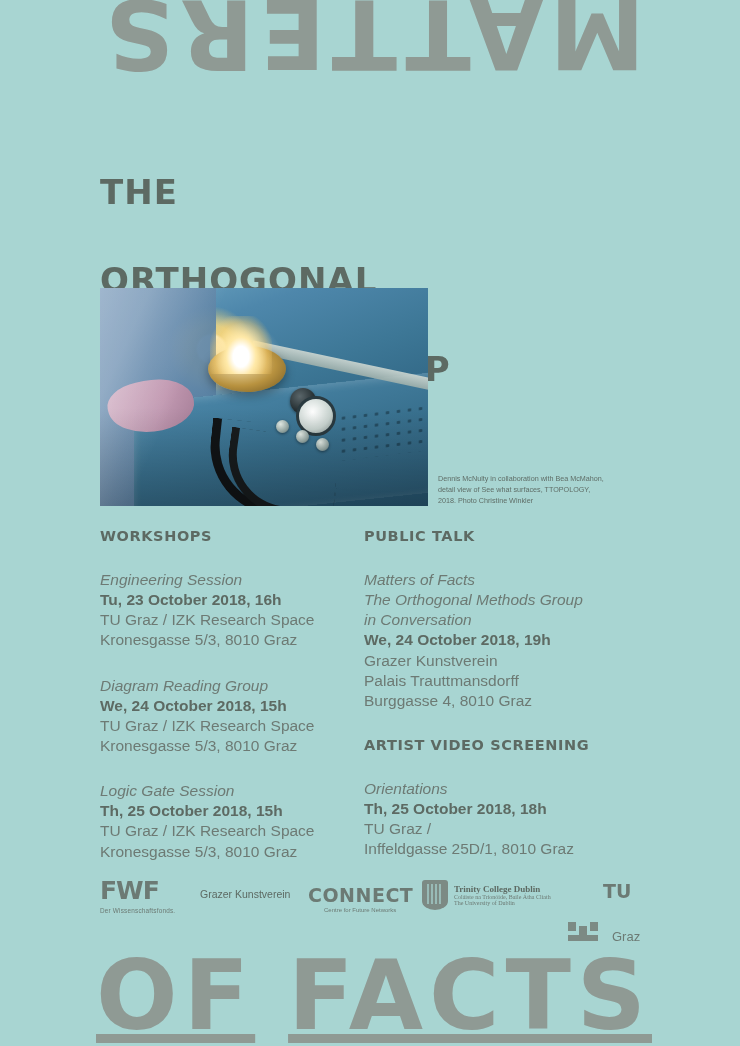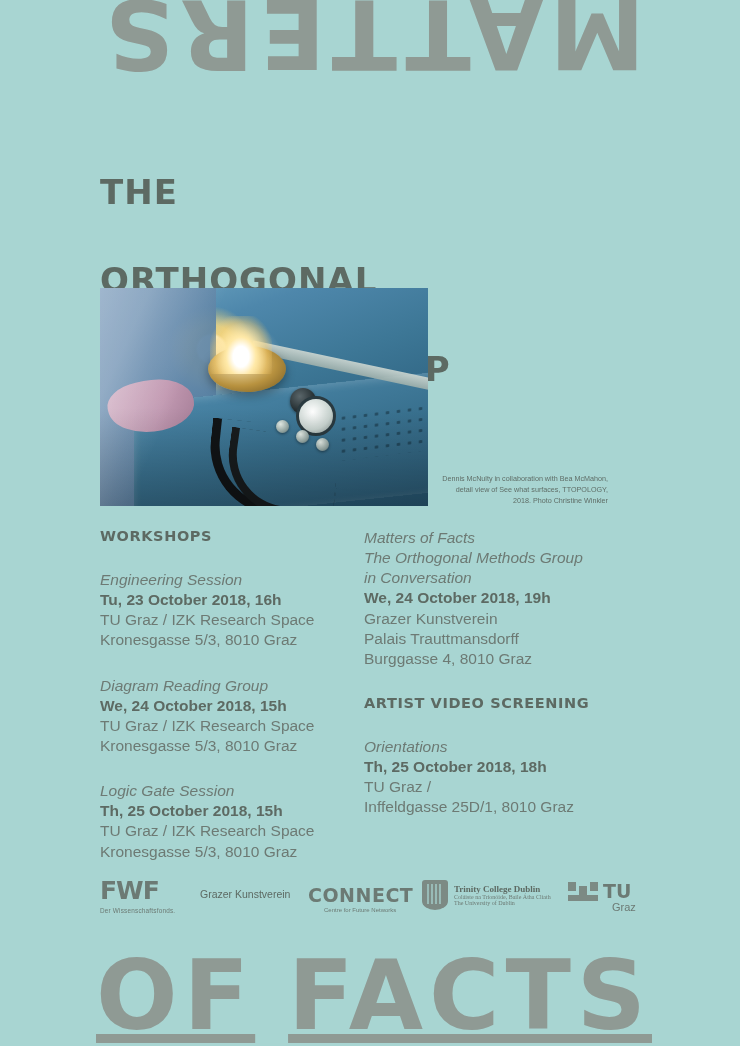--- a/index.html
+++ b/index.html
@@ -159,21 +159,20 @@
   
   .caption {
     position: absolute;
     top: 474px;
     left: 438px;
     width: 170px;
     font-size: 7.2px;
     line-height: 1.5;
     color: #5f6d67;
     font-family: "Liberation Sans", sans-serif;
-    text-align: right;
   }
 
   
   .col {
     position: absolute;
     top: 528px;
   }
   .col.left  { left: 100px; width: 250px; }
   .col.right { left: 364px; width: 260px; }
 
@@ -262,34 +261,34 @@
   .logo-tcd .crest:after {
     content: "";
     position: absolute; inset: 4px 5px 6px 5px;
     background: repeating-linear-gradient(90deg, #a8d5d2 0 2px, #7c8a84 2px 4px);
     opacity: .65;
   }
   .logo-tcd .txt .l1 { font-size: 9px; font-weight: bold; color: #5d6a63; font-family: "Liberation Serif", serif; }
   .logo-tcd .txt .l2 { font-size: 6px; color: #6c7a74; font-family: "Liberation Serif", serif; }
   .logo-tcd .txt .l3 { font-size: 6px; color: #6c7a74; font-family: "Liberation Serif", serif; }
 
-  .logo-tug { left: 468px; top: 10px; display: flex; align-items: flex-start; gap: 5px; }
+  .logo-tug { left: 468px; top: 10px; display: flex; align-items: flex-end; gap: 5px; }
   .logo-tug .glyph {
     width: 30px; height: 22px;
     background:
       linear-gradient(#7c8a84,#7c8a84) left 0 top 0/8px 9px no-repeat,
       linear-gradient(#7c8a84,#7c8a84) left 11px top 4px/8px 9px no-repeat,
       linear-gradient(#7c8a84,#7c8a84) left 22px top 0/8px 9px no-repeat,
       linear-gradient(#7c8a84,#7c8a84) left 0 top 13px/30px 6px no-repeat;
   }
   .logo-tug .txt .l1 {
     font-family: "DejaVu Sans", sans-serif;
     font-weight: bold; font-size: 19px; line-height: 1; color: #6c7a74;
   }
-  .logo-tug .txt .l2 { font-size: 11px; color: #6c7a74; margin-left: 9px; }
+  .logo-tug .txt .l2 { font-size: 13px; color: #6c7a74; margin-left: 9px; margin-top: 28px; }
 
   
   .bottom-words {
     position: absolute;
     left: 96px;
     top: 946px;
     width: 556px;
     font-family: "DejaVu Sans", sans-serif;
     font-weight: bold;
     font-size: 96px;
@@ -354,20 +353,21 @@
 
   <div class="event">
     <div class="ev-title">Logic Gate Session</div>
     <div class="ev-date">Th, 25 October 2018, 15h</div>
     <div class="ev-line">TU Graz / IZK Research Space</div>
     <div class="ev-line">Kronesgasse 5/3, 8010 Graz</div>
   </div>
 </div>
 
 <div class="col right">
+  <div class="section-head">PUBLIC TALK</div>
 
   <div class="event">
     <div class="ev-title">Matters of Facts</div>
     <div class="ev-title">The Orthogonal Methods Group</div>
     <div class="ev-title">in Conversation</div>
     <div class="ev-date">We, 24 October 2018, 19h</div>
     <div class="ev-line">Grazer Kunstverein</div>
     <div class="ev-line">Palais Trauttmansdorff</div>
     <div class="ev-line">Burggasse 4, 8010 Graz</div>
   </div>

